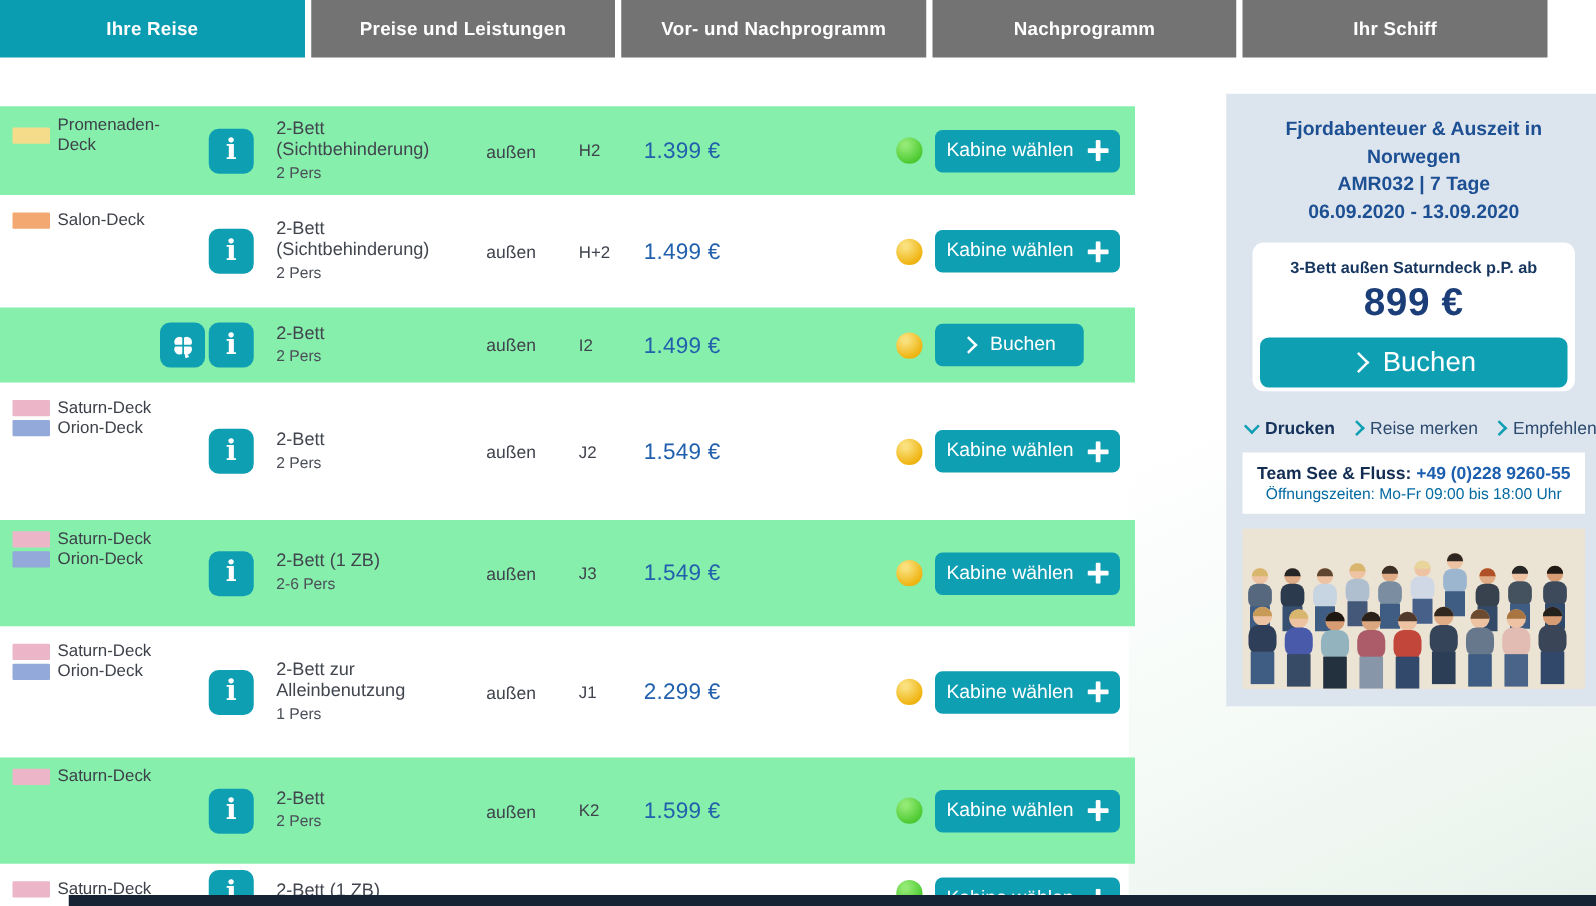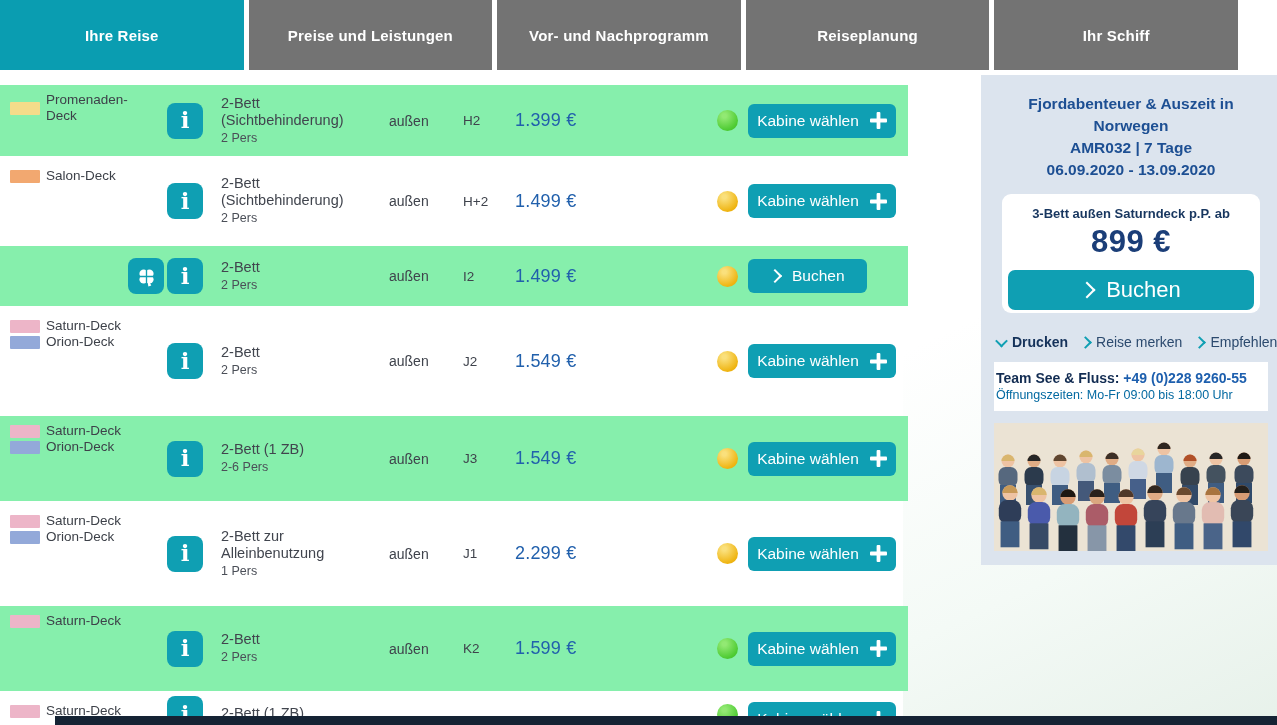--- a/index.html
+++ b/index.html
@@ -2,21 +2,21 @@
 <html><head>
 <meta charset="utf-8">
 <style>
   html,body{margin:0;padding:0;background:#fff;}
   .stage{position:relative;width:1277px;height:725px;overflow:hidden;background:#fff;
          font-family:"Liberation Sans",sans-serif;color:#3f434c;}
   
   .right-bg{position:absolute;left:903px;top:57px;width:374px;height:668px;
     background:linear-gradient(155deg,#ffffff 35%,#f4faf6 70%,#e7f1ea 100%);}
   
-  .tabs{position:absolute;left:0;top:0;width:1238px;height:70px;display:flex;gap:5px;}
+  .tabs{position:absolute;left:0;top:0;width:1238px;height:46px;display:flex;gap:5px;}
   .tab{flex:1;background:#737373;color:#fff;display:flex;align-items:center;justify-content:center;
        font-size:15px;font-weight:bold;letter-spacing:.2px;cursor:pointer;}
   .tab.active{background:#0a9db1;}
   
   .table{position:absolute;left:0;top:85px;width:908px;}
   .row{display:grid;grid-template-columns:125px 88px 176px 68px 58px 105px 1fr 42px 160px;
        align-items:center;margin-bottom:5px;}
   .row.shaded{background:#86efac;}
   .row:nth-child(1){min-height:71px;} .row:nth-child(2){min-height:80px;}
   .row:nth-child(3){min-height:60px;} .row:nth-child(4){min-height:100px;}
@@ -61,21 +61,21 @@
       border-radius:7px;color:#fff;font-size:22px;display:flex;align-items:center;justify-content:center;
       gap:13px;cursor:pointer;font-family:"Liberation Sans",sans-serif;}
   .buchen-main .chev{width:10px;height:10px;}
   .card-links{display:flex;align-items:center;gap:13px;margin:21px 8px 0 16px;font-size:14px;text-align:right;}
   .card-link{display:inline-flex;align-items:center;gap:6px;color:#2c4a6e;cursor:pointer;white-space:nowrap;}
   .card-link.first{font-weight:bold;color:#15325a;}
   .tchev{display:inline-block;width:7px;height:7px;border-right:2px solid #0f9fb3;
          border-bottom:2px solid #0f9fb3;}
   .tchev.down{transform:rotate(45deg) translate(-1px,-1px);}
   .tchev.right{transform:rotate(-45deg);}
-  .contact-box{margin:12px 13px 0;background:#fff;padding:8px 2px 9px;}
+  .contact-box{margin:12px 13px 0;background:#fff;padding:8px 2px 9px;text-align:center;}
   .contact-box .c1{font-size:14px;font-weight:bold;color:#122c52;}
   .contact-box .c1 .phone{color:#1d5fae;}
   .contact-box .c2{font-size:12.5px;color:#0369a1;margin-top:2px;}
   .photo-wrap{margin:12px 13px 0;height:128px;background:#ebe3d4;overflow:hidden;}
 </style>
 </head>
 <body>
 
 <div class="stage">
   <div class="right-bg"></div>
@@ -84,21 +84,21 @@
       <div class="tab active">
     <span>Ihre Reise</span>
   </div>
       <div class="tab">
     <span>Preise und Leistungen</span>
   </div>
       <div class="tab">
     <span>Vor- und Nachprogramm</span>
   </div>
       <div class="tab">
-    <span>Reiseplanung</span>
+    <span>Nachprogramm</span>
   </div>
       <div class="tab">
     <span>Ihr Schiff</span>
   </div>
     </nav>
 
   <main class="table" id="rows">
       <div class="row shaded">
     <div class="col-decks">
           <div class="deck">

